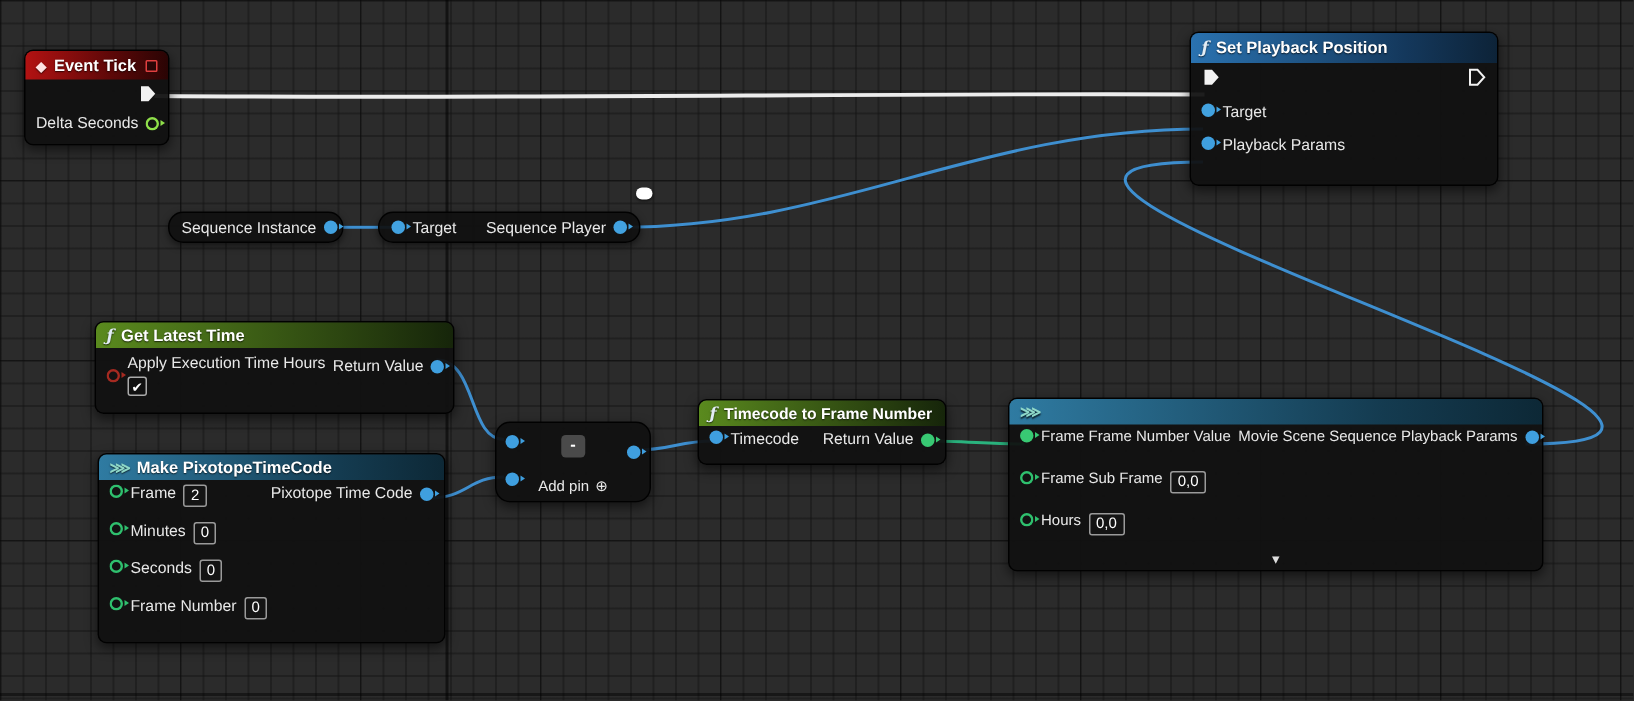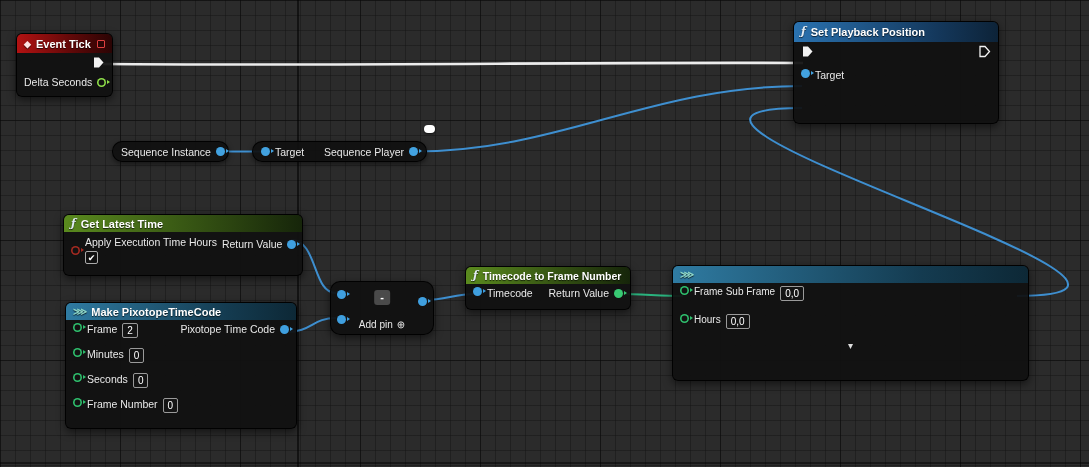--- a/index.html
+++ b/index.html
@@ -123,20 +123,24 @@
           <svg viewBox="0 0 13 13">
             <path d="M2 1.5 H7 L11.5 6.5 L7 11.5 H2 Z"></path>
           </svg>
         </span>
       </span>
   </div>
   <div class="row" style="height:22px">
     <span class="pin" style="--pc: #42a2e0;"></span>
     <span class="lbl">Target</span>
   </div>
+  <div class="row" style="height:22px">
+    <span class="pin" style="--pc: #3f9fdf;"></span>
+    <span class="lbl">Playback Params</span>
+  </div>
 </div>
 
 <div class="capsule" style="left:112px;top:141px;width:117px;justify-content:space-between">
   <span class="lbl">Sequence Instance</span>
   <span class="pin" style="--pc: #42a2e0;"></span>
 </div>
 
 <div class="capsule" style="left:252px;top:141px;width:175px">
   <span class="pin" style="--pc: #42a2e0;"></span>
   <span class="lbl">Target</span>
@@ -220,20 +224,28 @@
       <span class="pin" style="--pc: #38c973;"></span>
     </span>
   </div>
 </div>
 
 <div class="node" style="left:672px;top:265px;width:357px;height:116px;font-size:10px">
   <div class="header makestruct">
     <span class="ms-icon">⋙</span>
   </div>
   <div class="row" style="height:28px">
+    <span class="pin" style="--pc: #38c973;"></span>
+    <span class="lbl">Frame Frame Number Value</span>
+    <span class="out">
+      <span class="lbl">Movie Scene Sequence Playback Params</span>
+      <span class="pin" style="--pc: #3f9fdf;"></span>
+    </span>
+  </div>
+  <div class="row" style="height:28px">
     <span class="pin hollow" style="--pc: #2fc06e;"></span>
     <span class="lbl">Frame Sub Frame</span>
     <span class="valbox">0,0</span>
   </div>
   <div class="row" style="height:28px">
     <span class="pin hollow" style="--pc: #2fc06e;"></span>
     <span class="lbl">Hours</span>
     <span class="valbox">0,0</span>
   </div>
   <div class="chevron-row">

